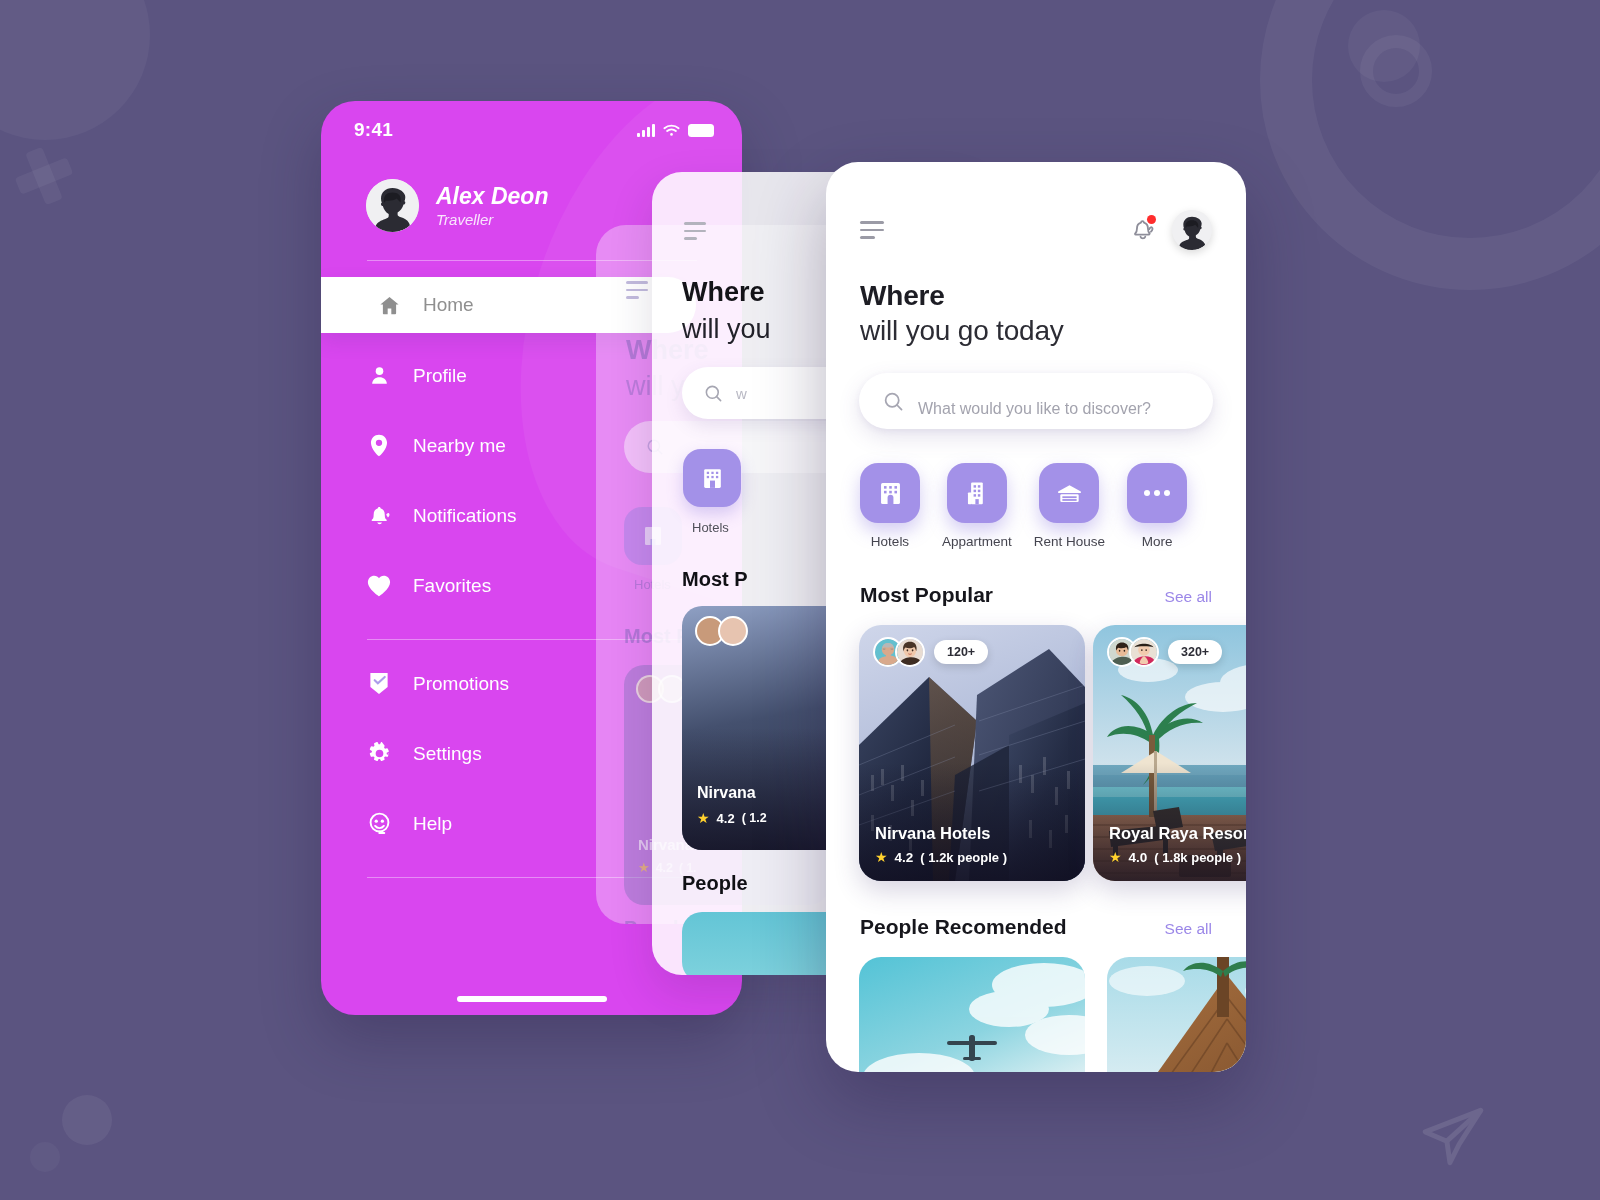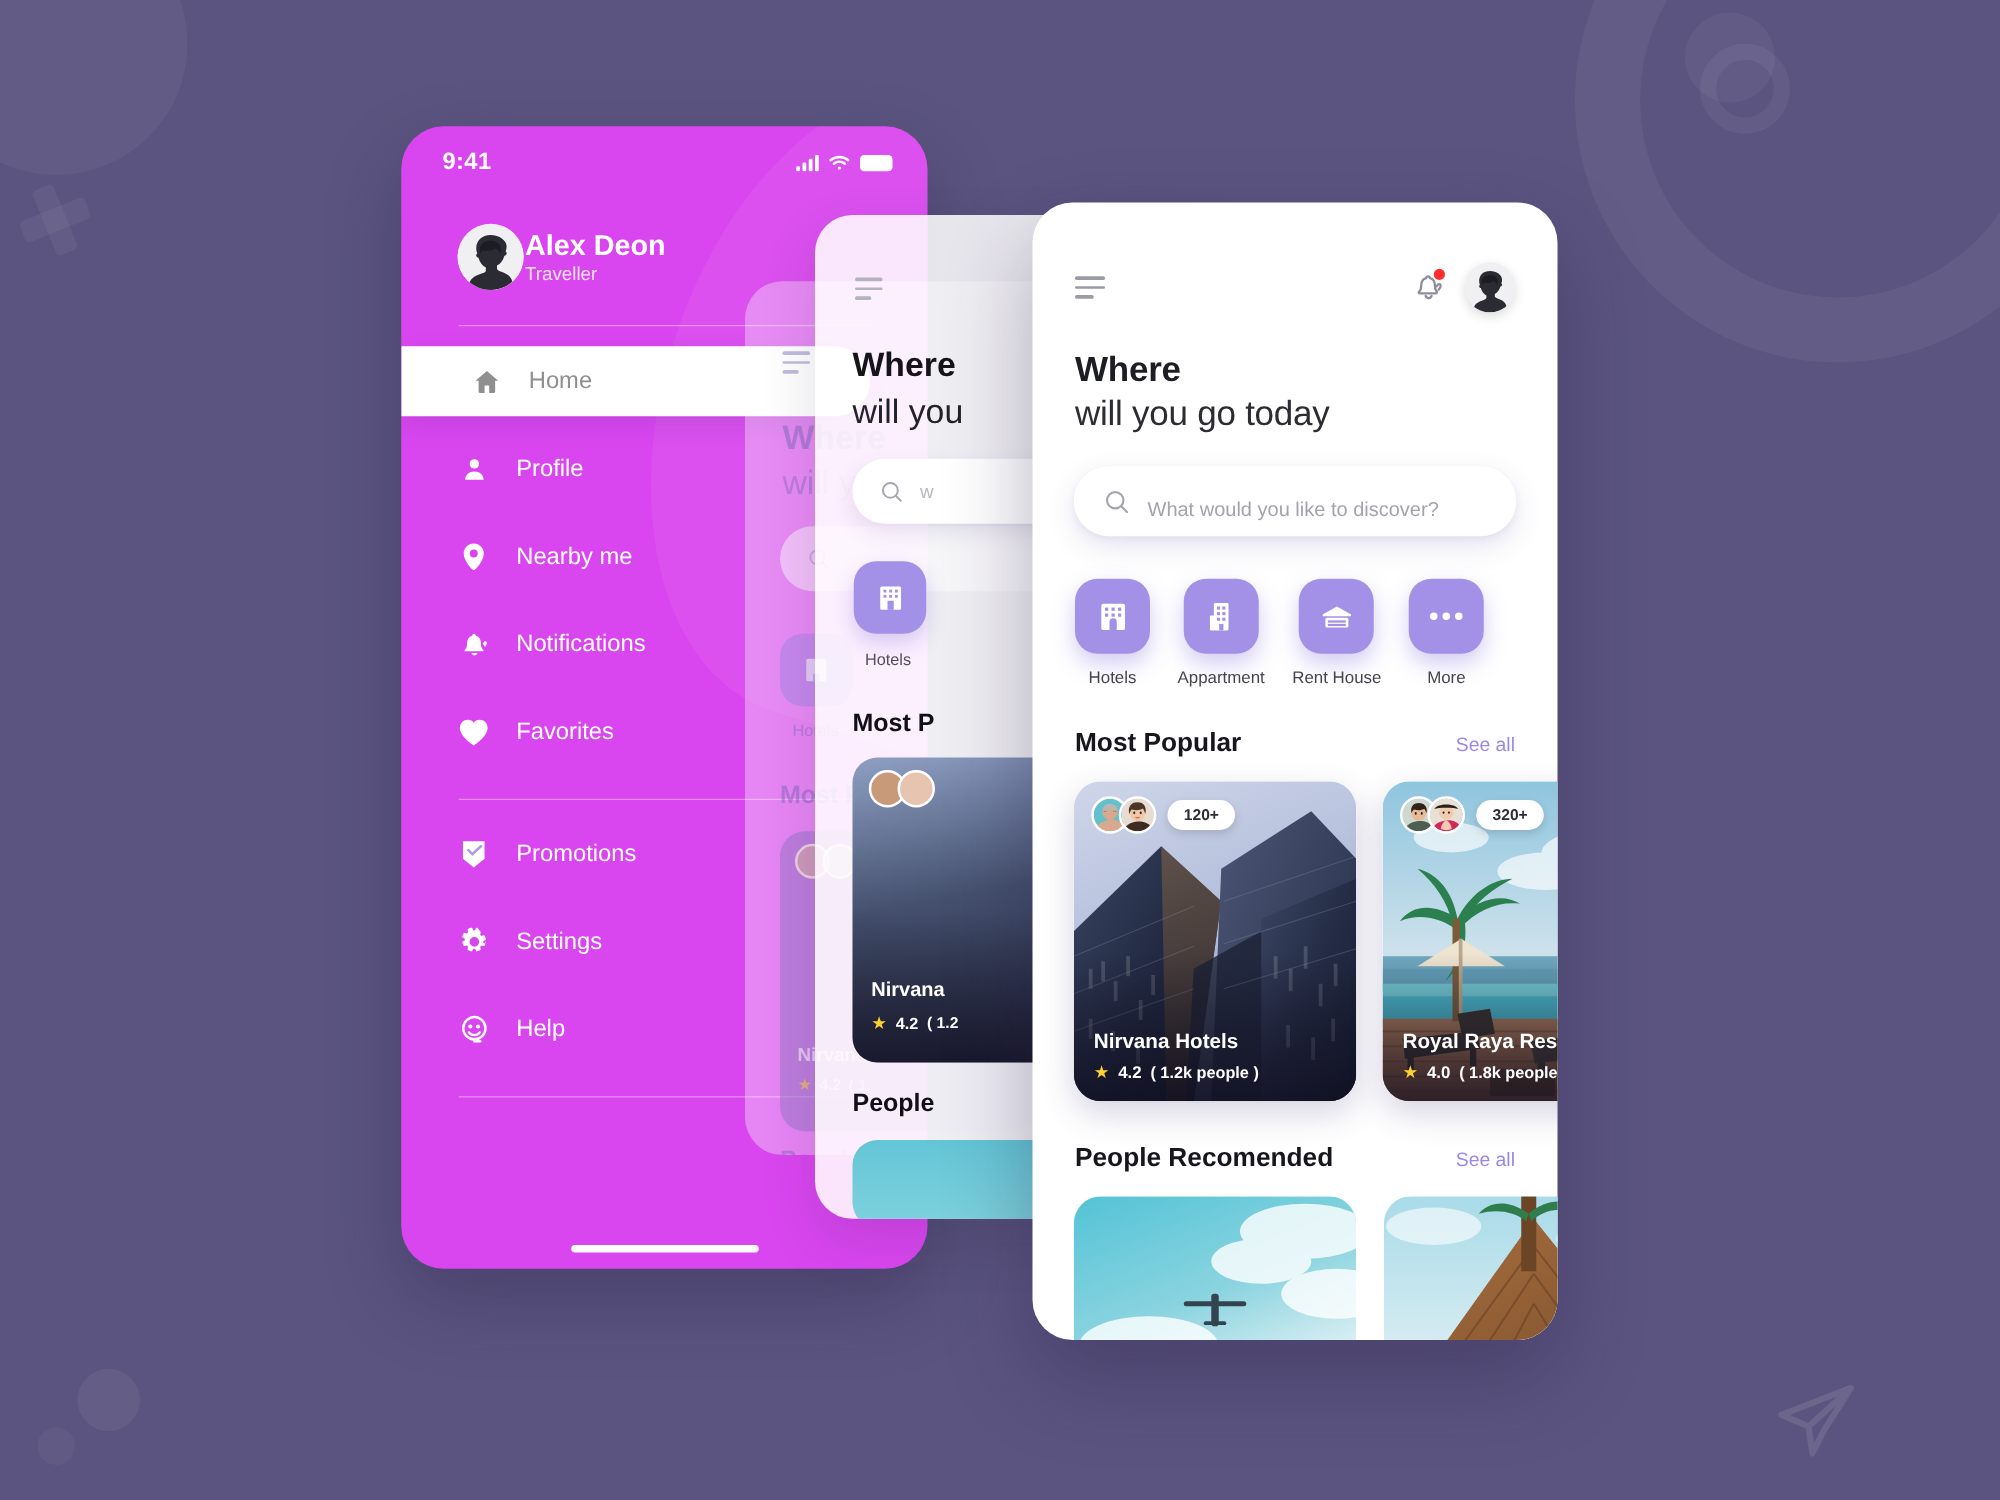--- a/index.html
+++ b/index.html
@@ -89,22 +89,23 @@
   .sig-bars i:nth-child(1){height:4px}
   .sig-bars i:nth-child(2){height:7px}
   .sig-bars i:nth-child(3){height:10px}
   .sig-bars i:nth-child(4){height:13px}
   .batt {
     width: 26px; height: 13px; border-radius: 3.5px;
     background: #fff; position: relative;
   }
 
   .profile-row {
-    position: relative; display: flex; align-items: center; gap: 1px;
+    position: relative; display: flex; align-items: center; gap: 17px;
     padding: 38px 0 0 45px;
+    font-style: italic;
   }
   .avatar-lg {
     width: 53px; height: 53px; border-radius: 50%;
     background: #efeff1; overflow: hidden; flex: none;
     position: relative;
   }
   .face { position: absolute; inset: 0; }
   .profile-name { color: #fff; font-size: 23px; font-weight: bold; line-height: 1.15; }
   .profile-role { color: rgba(255,255,255,.86); font-size: 15px; margin-top: 2px; }
 
@@ -214,21 +215,21 @@
   }
   .cat-label { margin-top: 11px; font-size: 13.5px; color: #45454f; }
 
   .sec-head {
     display: flex; align-items: baseline; justify-content: space-between;
     padding: 34px 34px 0 34px;
   }
   .sec-title { font-size: 21px; font-weight: bold; color: #16161c; }
   .sec-link { font-size: 15.5px; color: #9b87e8; }
 
-  .cards-row { display: flex; gap: 21px; padding: 18px 0 0 33px; }
+  .cards-row { display: flex; gap: 8px; padding: 18px 0 0 33px; }
   .place-card {
     width: 226px; height: 256px; border-radius: 22px;
     position: relative; overflow: hidden; flex: none;
     box-shadow: 0 10px 26px rgba(60,45,110,.20);
   }
   .card-img { position: absolute; inset: 0; }
   .card-shade {
     position: absolute; left: 0; right: 0; bottom: 0; height: 46%;
     background: linear-gradient(to top, rgba(15,12,30,.72), rgba(15,12,30,0));
   }

